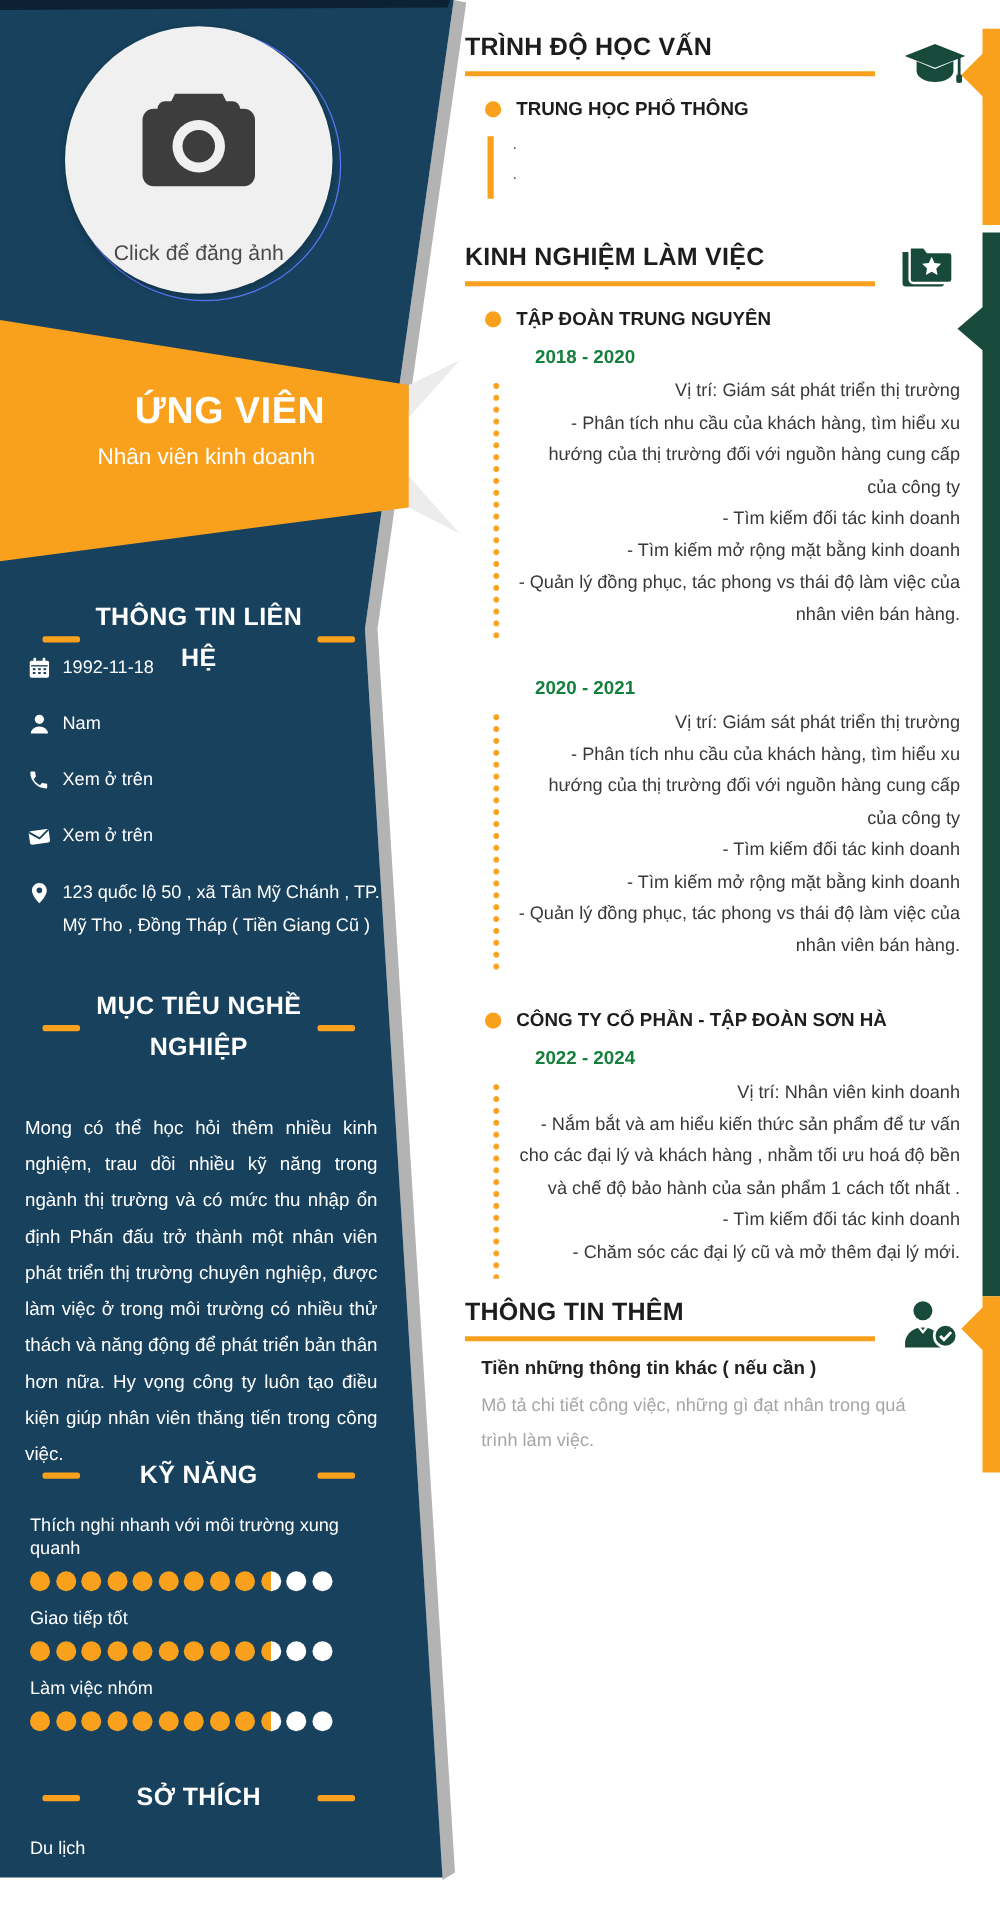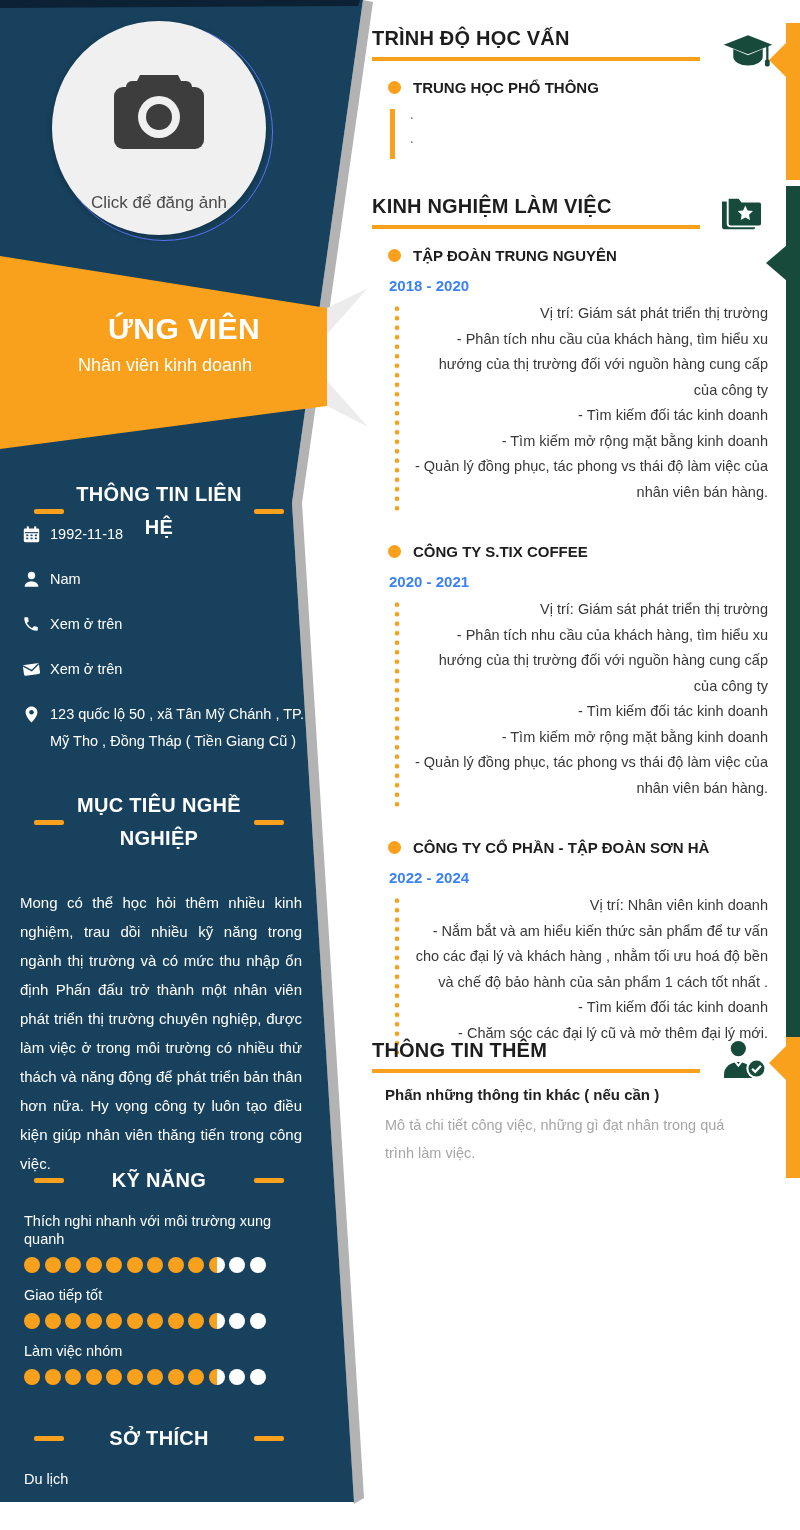--- a/index.html
+++ b/index.html
@@ -42,21 +42,21 @@
 
   
   .main{position:absolute;left:372px;top:0;width:400px;z-index:2;}
   .section{position:absolute;left:0;width:396px;}
   .sec-title{font-size:20px;font-weight:800;color:#1d1d1d;letter-spacing:.2px;line-height:24px;}
   .sec-underline{width:328px;height:4px;background:#F9A11C;margin-top:7px;}
 
   .bullet-row{position:relative;margin-top:17px;}
   .bullet{position:absolute;left:16px;top:3px;width:13px;height:13px;border-radius:50%;background:#F9A11C;}
   .bullet-label{margin-left:41px;font-size:15px;font-weight:700;color:#1d1d1d;line-height:19px;}
-  .period{margin-left:17px;margin-top:12px;font-size:15px;font-weight:700;color:#3b82f6;line-height:18px;}
+  .period{margin-left:56px;margin-top:12px;font-size:15px;font-weight:700;color:#15803d;line-height:18px;}
 
   .edu-body{position:relative;margin-left:38px;margin-top:10px;}
   .edu-vline{position:absolute;left:-20px;top:2px;width:5px;height:50px;background:#F9A11C;}
   .edu-line{font-size:13px;color:#555;height:24px;}
 
   .job{margin-bottom:37px;}
   .job-desc{position:relative;margin-left:41px;margin-top:6px;text-align:right;}
   .job-desc:before{content:'';position:absolute;left:-19px;top:3px;bottom:-8px;width:6px;
      background-image:radial-gradient(circle,#F9A11C 2.1px,rgba(0,0,0,0) 2.6px);
      background-size:6px 9.5px;background-repeat:repeat-y;}
@@ -295,24 +295,20 @@
             <div class="period">2018 - 2020</div>
             <div class="job-desc">
               <div class="desc-line">Vị trí: Giám sát phát triển thị trường</div>
               <div class="desc-line">- Phân tích nhu cầu của khách hàng, tìm hiểu xu hướng của thị trường đối với nguồn hàng cung cấp của công ty</div>
               <div class="desc-line">- Tìm kiếm đối tác kinh doanh</div>
               <div class="desc-line">- Tìm kiếm mở rộng mặt bằng kinh doanh</div>
               <div class="desc-line">- Quản lý đồng phục, tác phong vs thái độ làm việc của nhân viên bán hàng.</div>
             </div>
           </div>
           <div class="job">
-            <div class="bullet-row">
-              <span class="bullet"></span>
-              <div class="bullet-label">CÔNG TY S.TIX COFFEE</div>
-            </div>
             <div class="period">2020 - 2021</div>
             <div class="job-desc">
               <div class="desc-line">Vị trí: Giám sát phát triển thị trường</div>
               <div class="desc-line">- Phân tích nhu cầu của khách hàng, tìm hiểu xu hướng của thị trường đối với nguồn hàng cung cấp của công ty</div>
               <div class="desc-line">- Tìm kiếm đối tác kinh doanh</div>
               <div class="desc-line">- Tìm kiếm mở rộng mặt bằng kinh doanh</div>
               <div class="desc-line">- Quản lý đồng phục, tác phong vs thái độ làm việc của nhân viên bán hàng.</div>
             </div>
           </div>
           <div class="job">
@@ -327,18 +323,18 @@
               <div class="desc-line">- Tìm kiếm đối tác kinh doanh</div>
               <div class="desc-line">- Chăm sóc các đại lý cũ và mở thêm đại lý mới.</div>
             </div>
           </div>
         </div>
     </section>
 
     <section class="section" style="top:1038px;">
       <div class="sec-title">THÔNG TIN THÊM</div>
       <div class="sec-underline"></div>
-      <div class="extra-label">Phấn những thông tin khác ( nếu cần )</div>
+      <div class="extra-label">Tiền những thông tin khác ( nếu cần )</div>
       <div class="extra-placeholder">Mô tả chi tiết công việc, những gì đạt nhân trong quá trình làm việc.</div>
     </section>
 
   </main>
 </div>
 
 </body></html>

